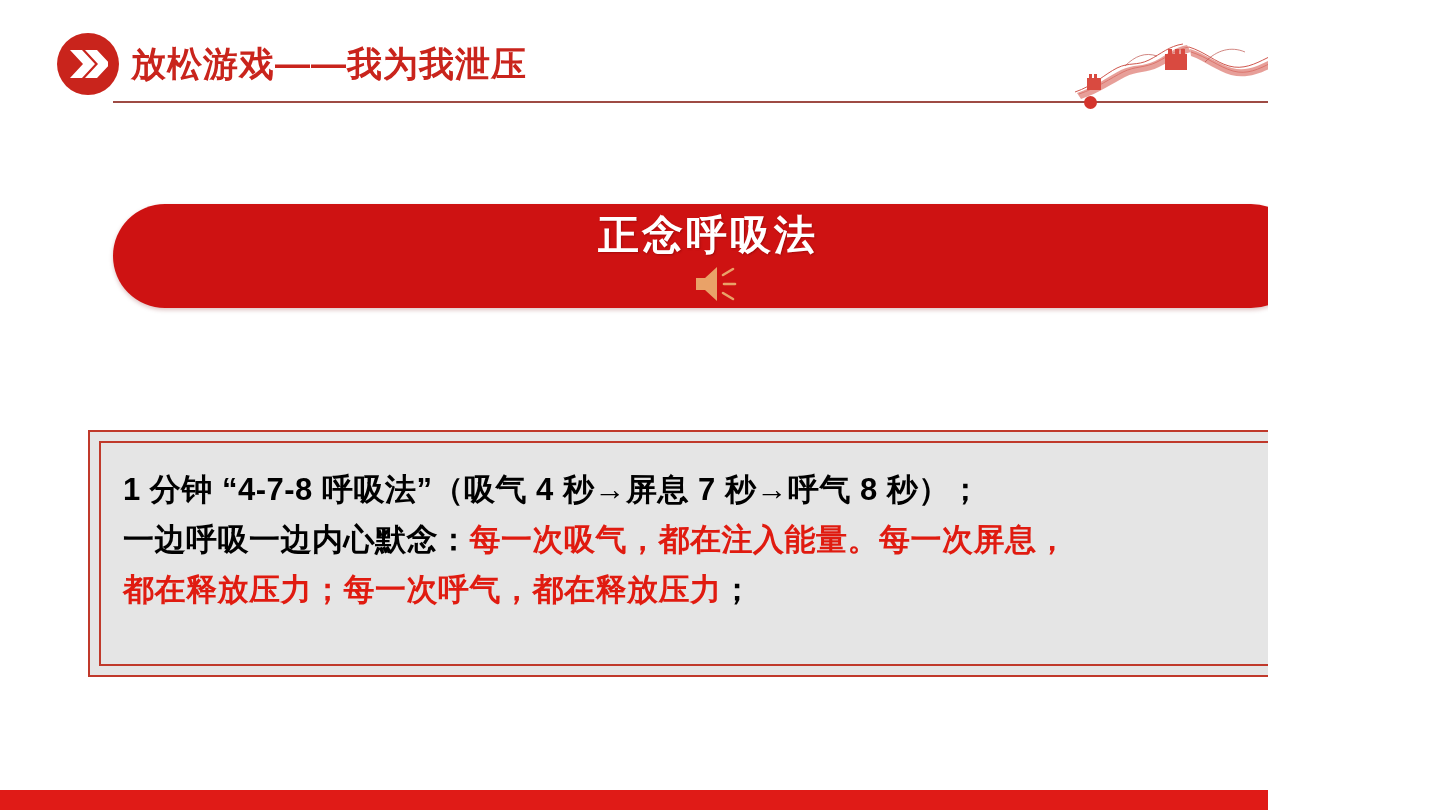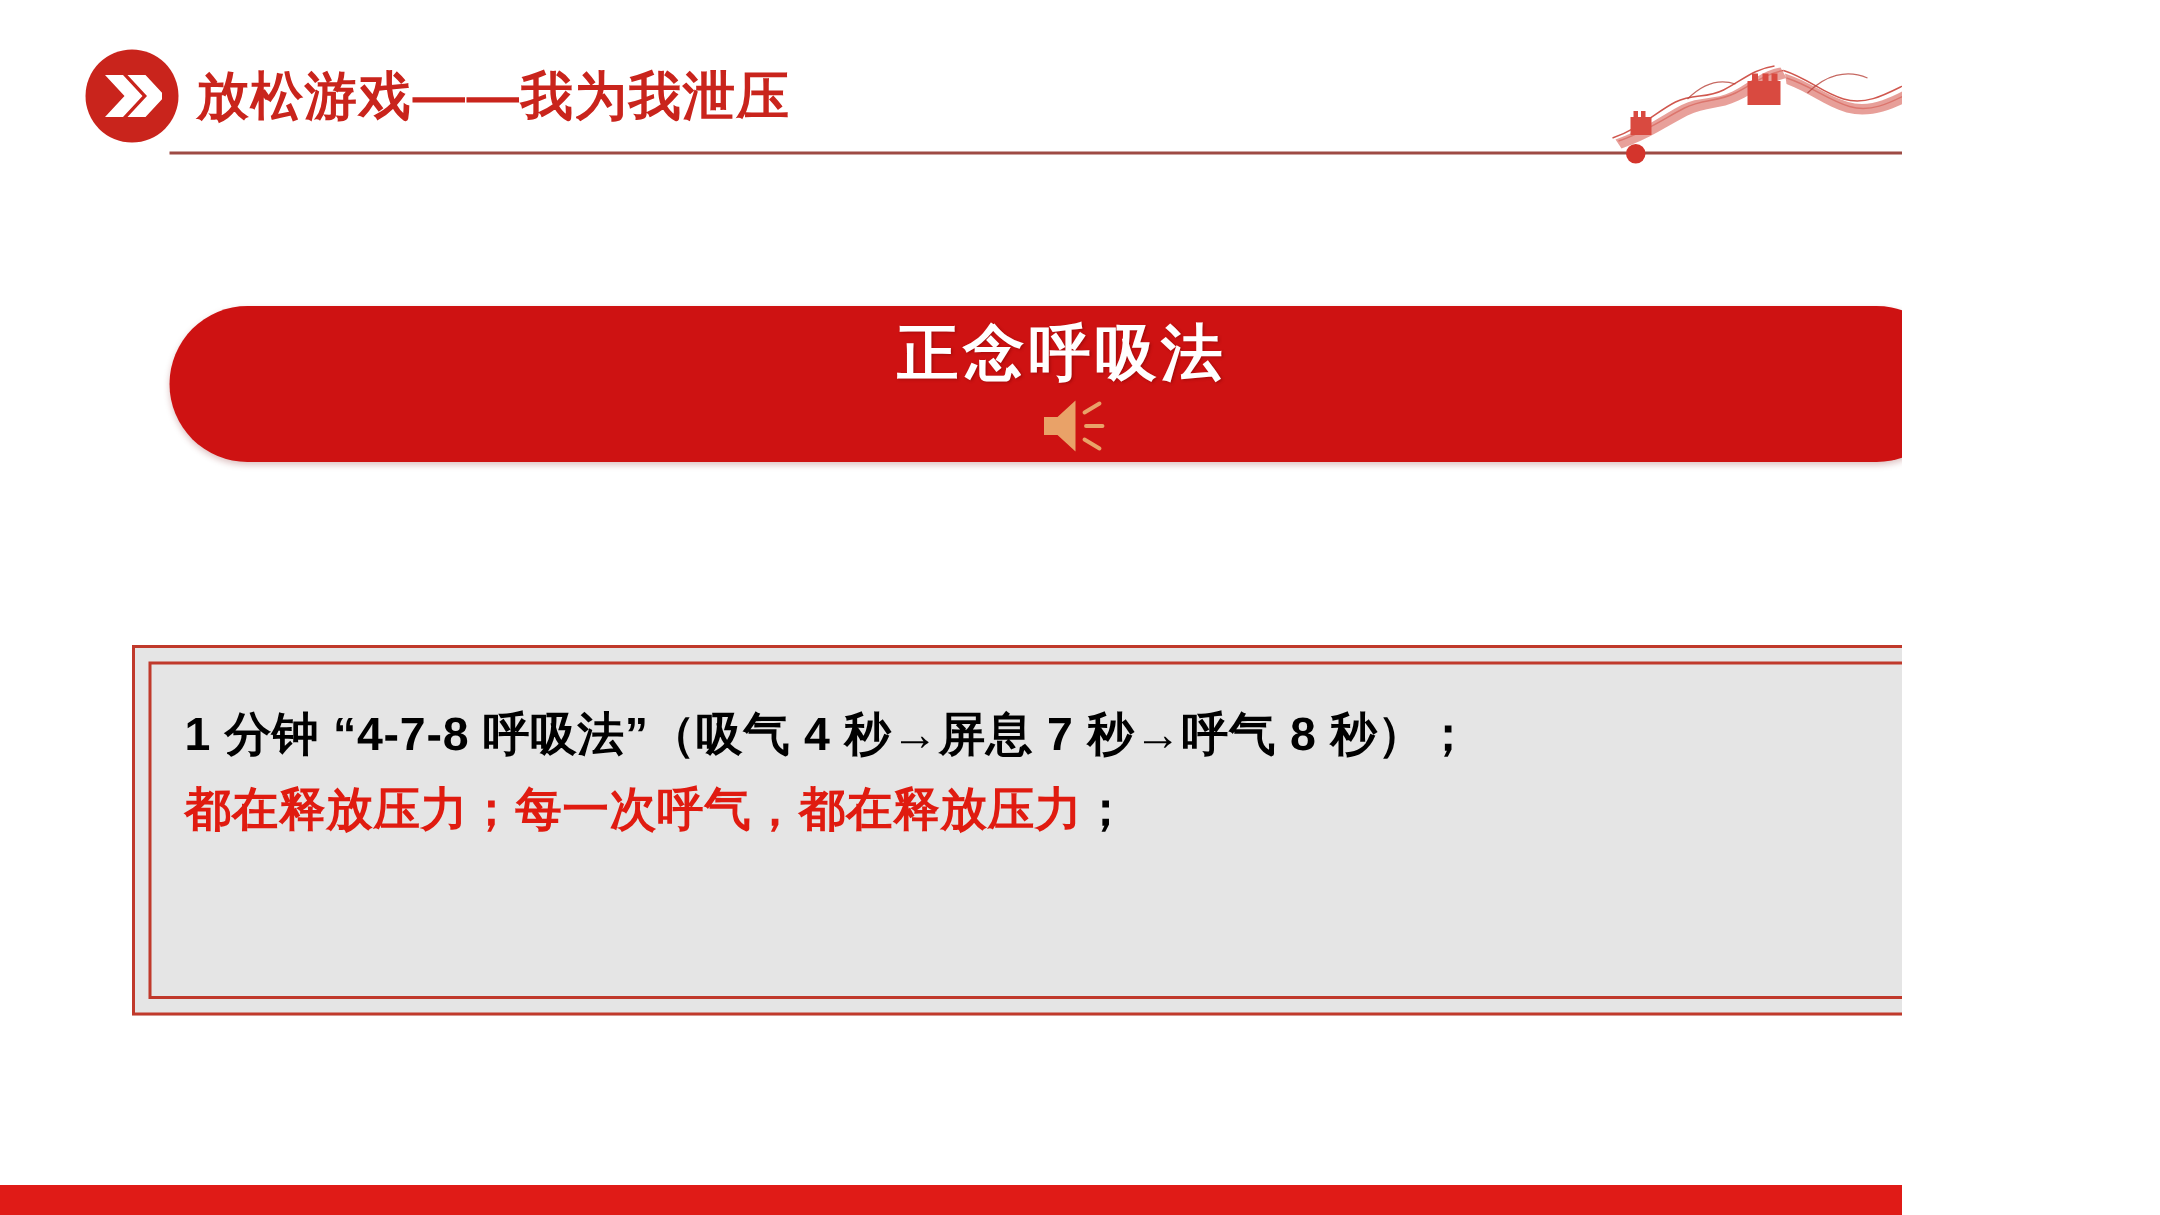--- a/index.html
+++ b/index.html
@@ -229,19 +229,20 @@
           <line x1="32" y1="21" x2="43" y2="21"></line>
           <line x1="31" y1="30" x2="41" y2="36"></line>
         </g>
       </svg>
     </span>
   </div>
 
   <div class="text-box">
     <div class="text-box-inner">
       <div class="body-line">1 分钟 “4-7-8 呼吸法”（吸气 4 秒→屏息 7 秒→呼气 8 秒）；</div>
+      <div class="body-line"><span>一边呼吸一边内心默念：</span><span class="em-red">每一次吸气，都在注入能量。每一次屏息，</span></div>
       <div class="body-line"><span class="em-red">都在释放压力；每一次呼气，都在释放压力</span><span>；</span></div>
     </div>
   </div>
 
   <div class="bottom-bar"></div>
 
 </div>
 
 </body></html>

